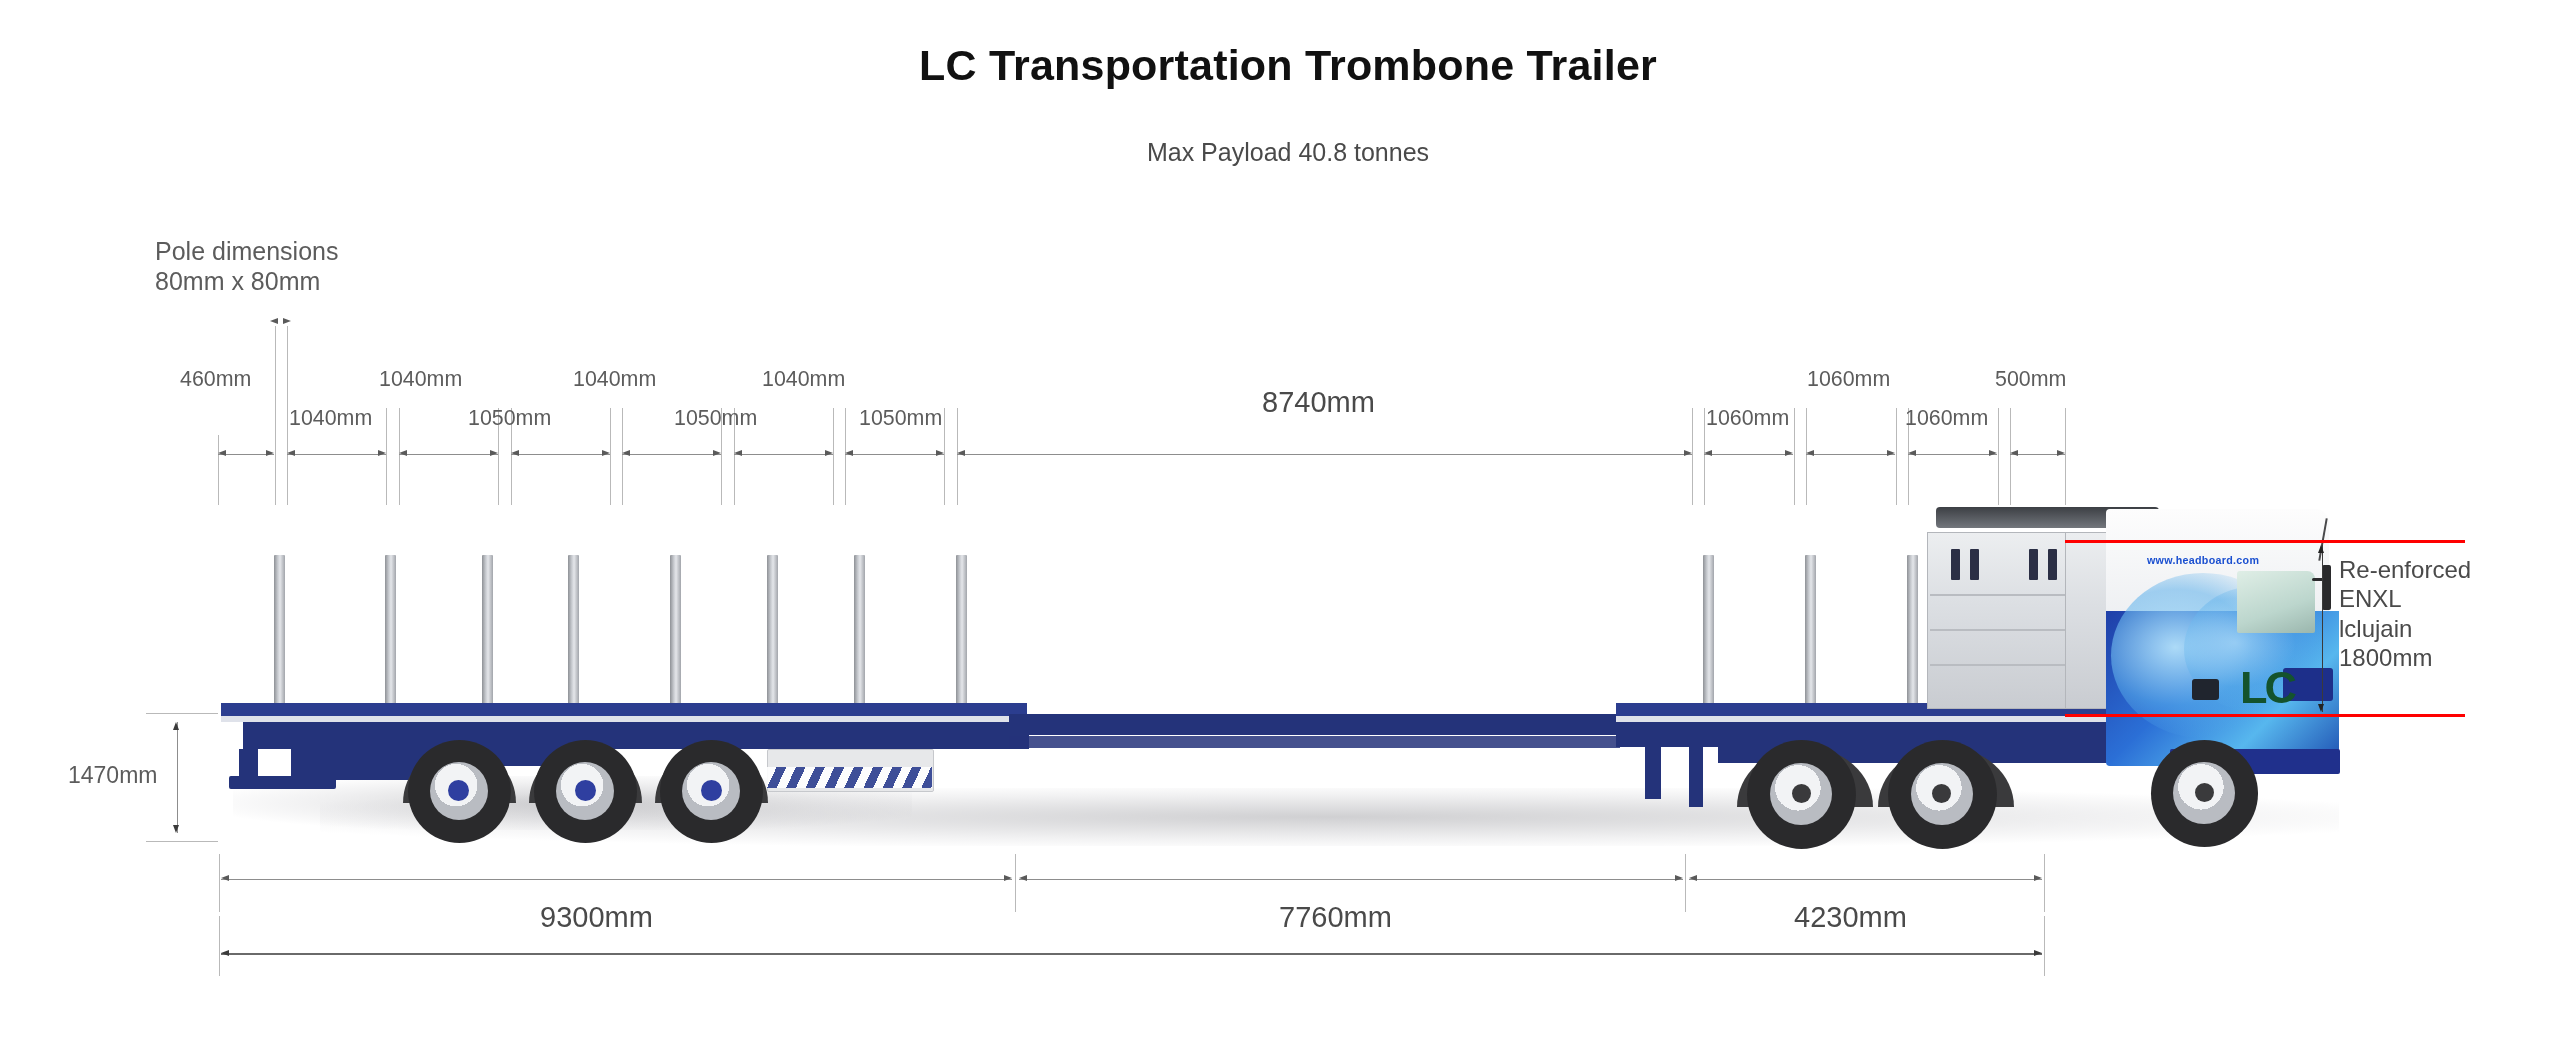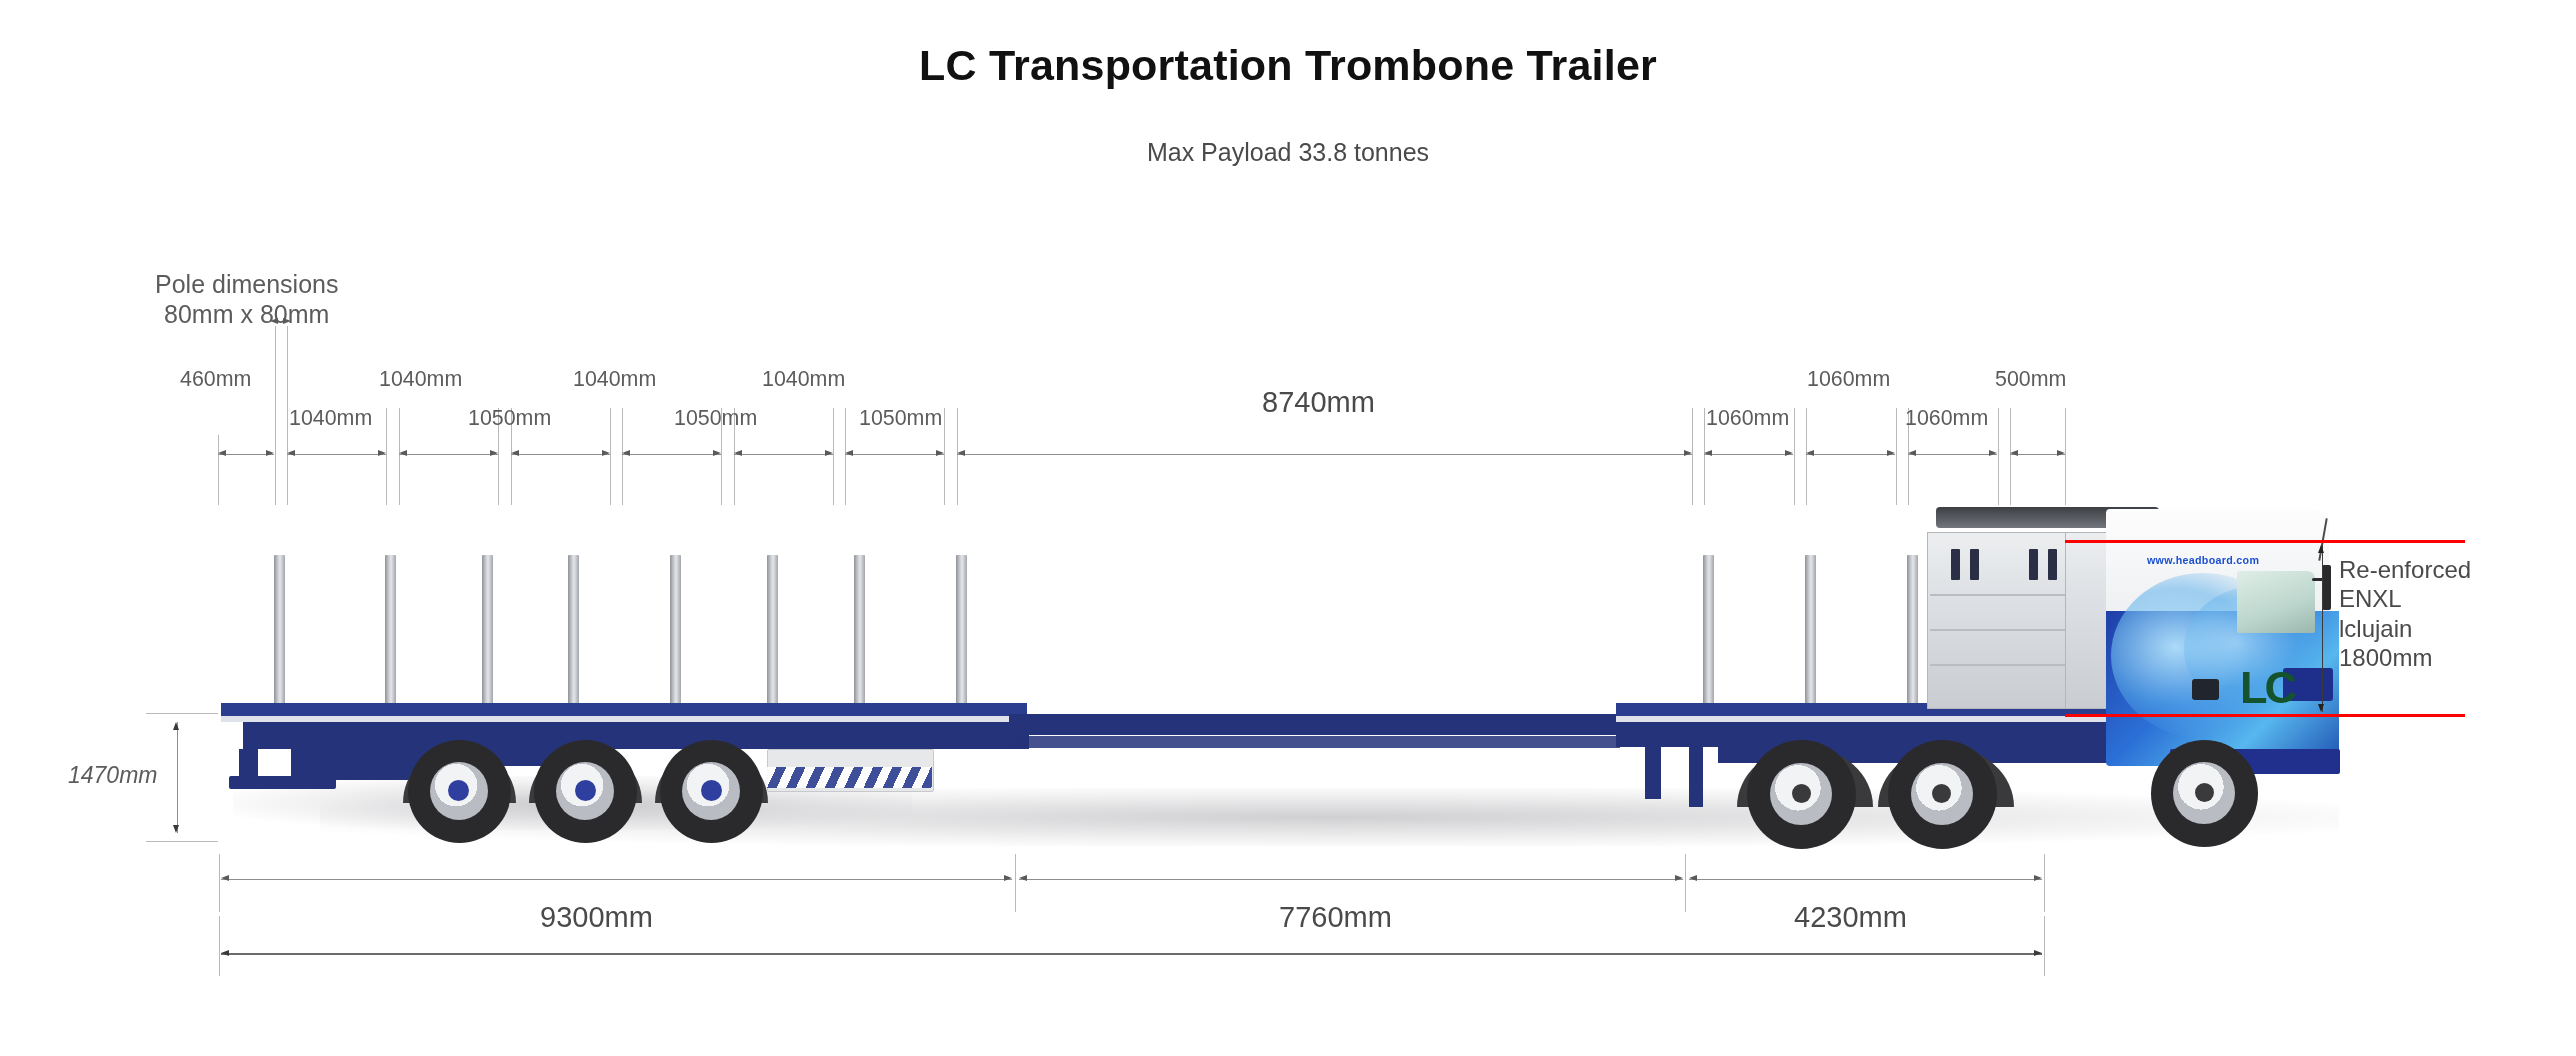--- a/index.html
+++ b/index.html
@@ -14,21 +14,21 @@
   #subtitle{left:0;top:138px;width:2576px;text-align:center;font-size:25px;
             color:#4a4a4a;}
 
   
   .dimlabel{font-size:21.4px;color:#5c5c5c;white-space:nowrap;}
   .dimlabel.big{font-size:29px;color:#4a4a4a;}
   .dimlabel.bottom{font-size:29px;color:#4a4a4a;}
 
   
   #pole-note{left:155px;top:236px;font-size:25px;color:#5c5c5c;line-height:1.2;
-             text-align:center;margin-top:33px;}
+             text-align:left;}
 
   
   .ext{position:absolute;width:1px;background:#b9b9b9;}
 
   
   .dimline{position:absolute;height:1px;background:#8d8d8d;}
   .arrowL,.arrowR{position:absolute;width:0;height:0;
     border-top:3.9px solid transparent;border-bottom:3.9px solid transparent;}
   .arrowL{border-right:8.7px solid #5a5a5a;}
   .arrowR{border-left:8.7px solid #5a5a5a;}
@@ -101,21 +101,21 @@
 
   .url{position:absolute;font-size:10.7px;font-weight:bold;color:#1a4fd0;
        letter-spacing:0.3px;white-space:nowrap;}
   .logo{position:absolute;font-size:45px;font-weight:bold;color:#14532d;
         letter-spacing:-2.9px;line-height:1;}
 </style>
 </head>
 <body>
 
 <div class="abs" id="title">LC Transportation Trombone Trailer</div>
-<div class="abs" id="subtitle">Max Payload 33.8 tonnes</div>
+<div class="abs" id="subtitle">Max Payload 40.8 tonnes</div>
 
 <div class="abs" id="pole-note">
   <div>Pole dimensions</div>
   <div>80mm x 80mm</div>
 </div>
 
 <div class="abs" id="vehicle">
 
   <div class="shadow" style="left:320px;top:788px;width:2019px;height:58px;"></div>
   <div class="shadow" style="left:233px;top:776px;width:679px;height:54px;"></div>
@@ -327,21 +327,21 @@
   <div class="dimlabel abs" style="left:1995px;top:367px;">500mm</div>
 
   <div class="dimlabel abs" style="left:289px;top:406px;">1040mm</div>
   <div class="dimlabel abs" style="left:468px;top:406px;">1050mm</div>
   <div class="dimlabel abs" style="left:674px;top:406px;">1050mm</div>
   <div class="dimlabel abs" style="left:859px;top:406px;">1050mm</div>
   <div class="dimlabel abs" style="left:1706px;top:406px;">1060mm</div>
   <div class="dimlabel abs" style="left:1905px;top:406px;">1060mm</div>
 </div>
 
-<div class="abs" style="left:0;top:0;width:388px;height:832px;font-style:italic;">
+<div class="abs" style="left:0;top:0;width:388px;height:832px;">
   <div class="vext" style="left:146px;top:713px;width:72px;"></div>
   <div class="vext" style="left:146px;top:841px;width:72px;"></div>
   <div class="vdimline" style="left:177px;top:722px;height:111px;">
     <div class="arrowU" style="left:-3.9px;top:0;"></div>
     <div class="arrowD" style="left:-3.9px;bottom:0;"></div>
   </div>
   <div class="dimlabel abs" style="left:68px;top:762px;font-size:23px;">1470mm</div>
 </div>
 
 <div class="abs" style="left:0;top:0;width:2576px;height:1056px;">

